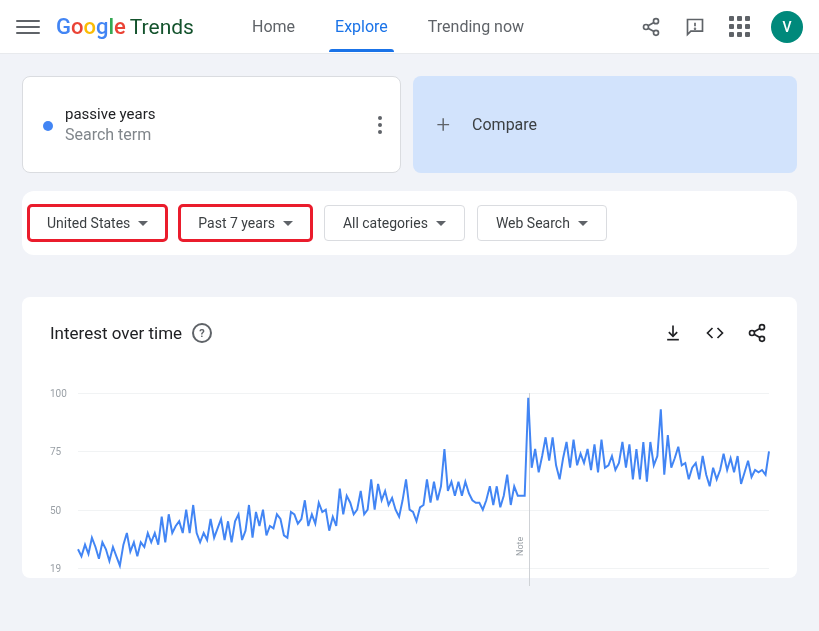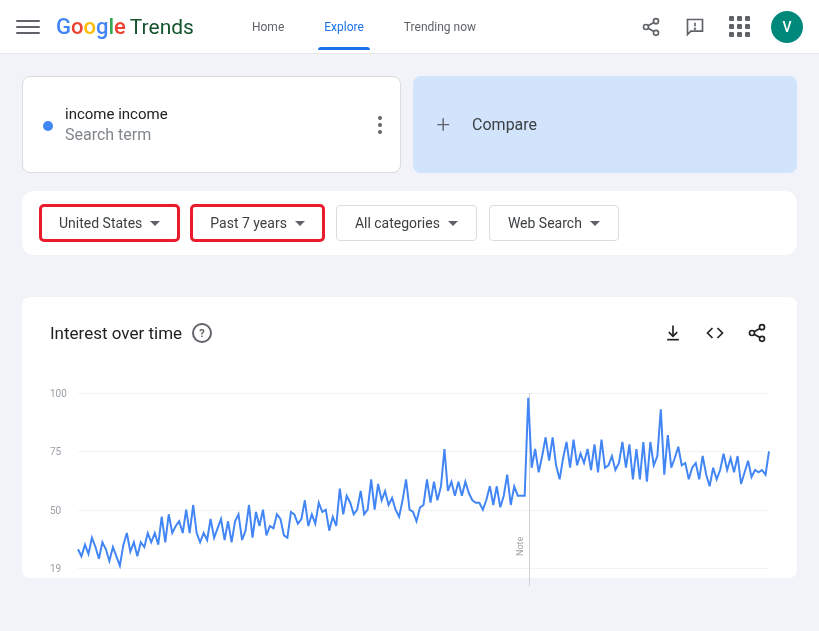--- a/index.html
+++ b/index.html
@@ -5,39 +5,39 @@
 * { margin:0; padding:0; box-sizing:border-box; font-family:'Google Sans',Roboto,Arial,sans-serif; }
 body { background:#f1f3f8; width:819px; height:631px; overflow:hidden; }
 .header { background:#fff; height:54px; display:flex; align-items:center; padding:0 16px; border-bottom:1px solid #e8eaed; }
 .hamburger { width:24px; height:24px; cursor:pointer; display:flex; flex-direction:column; justify-content:center; gap:4px; margin-right:16px; }
 .hamburger span { height:2px; background:#5f6368; border-radius:1px; }
 .logo { display:flex; align-items:baseline; font-size:22px; margin-right:40px; }
 .logo-g { font-weight:500; }
 .g-b { color:#4285f4; } .g-r { color:#ea4335; } .g-y { color:#fbbc04; } .g-g { color:#34a853; }
 .logo-trends { color:#14532d; font-weight:400; margin-left:4px; font-size:21px; }
 .nav { display:flex; gap:4px; }
-.nav-item { padding:14px 18px; color:#5f6368; font-size:12px; cursor:pointer; position:relative; }
+.nav-item { padding:14px 18px; color:#5f6368; font-size:16px; cursor:pointer; position:relative; }
 .nav-item.active { color:#1a73e8; }
 .nav-item.active::after { content:''; position:absolute; bottom:-2px; left:12px; right:12px; height:3px; background:#1a73e8; border-radius:3px 3px 0 0; }
 .header-right { margin-left:auto; display:flex; align-items:center; gap:20px; }
 .icon-btn { width:24px; height:24px; cursor:pointer; color:#5f6368; display:flex; align-items:center; justify-content:center; }
 .avatar { width:32px; height:32px; border-radius:50%; background:#00897b; color:#fff; display:flex; align-items:center; justify-content:center; font-size:14px; font-weight:500; cursor:pointer; }
 .content { padding:22px; }
 .term-row { display:flex; gap:12px; margin-bottom:18px; }
 .term-card { flex:1; background:#fff; border:1px solid #dadce0; border-radius:8px; padding:28px 20px; display:flex; align-items:center; position:relative; }
 .dot { width:10px; height:10px; border-radius:50%; background:#4285f4; margin-right:12px; margin-top:2px; }
 .term-text { display:flex; flex-direction:column; }
 .term-title { font-size:15px; color:#202124; }
 .term-sub { font-size:16px; color:#80868b; margin-top:2px; }
 .more-dots { position:absolute; right:18px; top:50%; transform:translateY(-50%); cursor:pointer; display:flex; flex-direction:column; gap:3px; }
 .more-dots span { width:4px; height:4px; background:#5f6368; border-radius:50%; }
 .compare-card { flex:1; background:#d2e3fc; border-radius:8px; display:flex; align-items:center; padding:28px 24px; cursor:pointer; }
 .plus { font-size:24px; color:#5f6368; margin-right:22px; font-weight:300; }
 .compare-txt { font-size:16px; color:#3c4043; }
-.filter-bar { background:#fff; border-radius:12px; padding:14px 18px; display:flex; gap:12px; }
+.filter-bar { background:#fff; border-radius:12px; padding:14px 6px; display:flex; gap:12px; }
 .filter-chip { border:1px solid #dadce0; border-radius:4px; padding:9px 18px; font-size:14px; color:#3c4043; cursor:pointer; display:flex; align-items:center; gap:8px; }
 .filter-chip.highlight { outline:3px solid #ea1c2c; outline-offset:-2px; }
 .caret { width:0; height:0; border-left:5px solid transparent; border-right:5px solid transparent; border-top:5px solid #5f6368; }
 .chart-card { background:#fff; border-radius:8px; margin-top:42px; padding:24px 28px 10px; }
 .chart-head { display:flex; align-items:center; gap:10px; margin-bottom:48px; }
 .chart-title { font-size:17px; color:#202124; }
 .help-circle { width:20px; height:20px; border:2px solid #5f6368; border-radius:50%; display:flex; align-items:center; justify-content:center; font-size:11px; color:#5f6368; font-weight:bold; cursor:pointer; }
 .chart-actions { margin-left:auto; display:flex; gap:18px; }
 .chart-area { position:relative; height:175px; margin-left:28px; }
 .y-label { position:absolute; left:-28px; font-size:10px; color:#9aa0a6; transform:translateY(-50%); }
@@ -100,21 +100,21 @@
     </div>
     <div class="avatar">V</div>
   </div>
 </div>
 
 <div class="content">
   <div class="term-row">
     <div class="term-card">
       <div class="dot"></div>
       <div class="term-text">
-        <div class="term-title">income income</div>
+        <div class="term-title">passive years</div>
         <div class="term-sub">Search term</div>
       </div>
       <div class="more-dots">
           <span></span>
           <span></span>
           <span></span>
         </div>
     </div>
     <div class="compare-card">
       <div class="plus">+</div>

